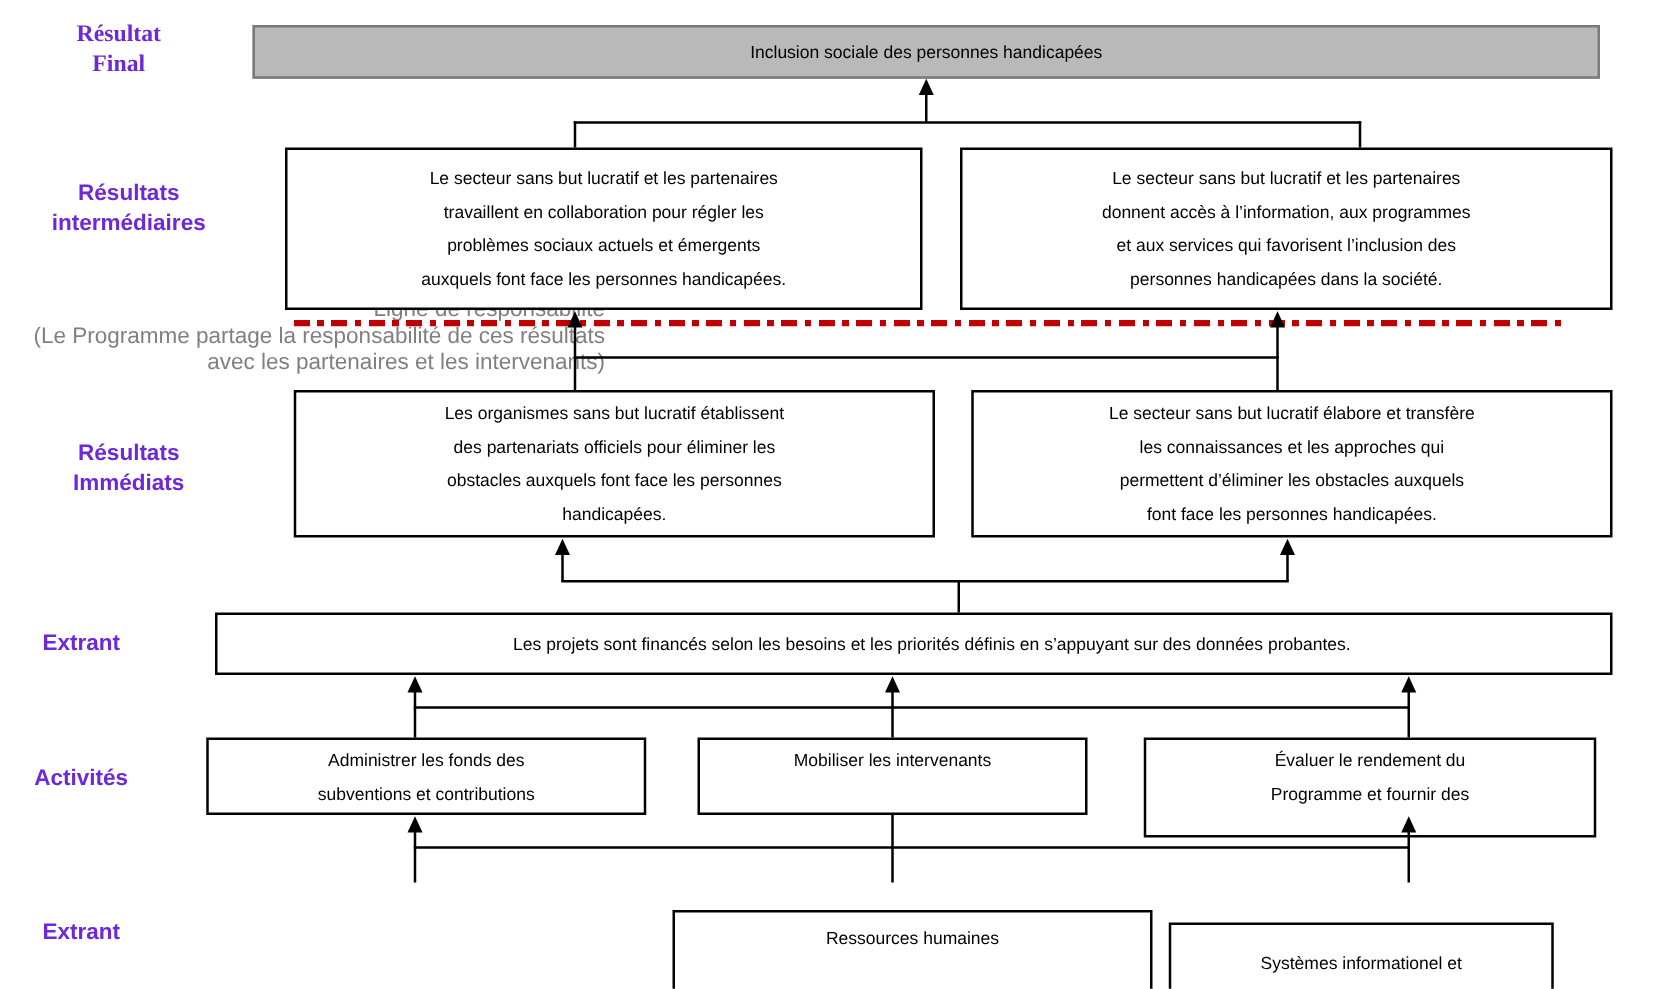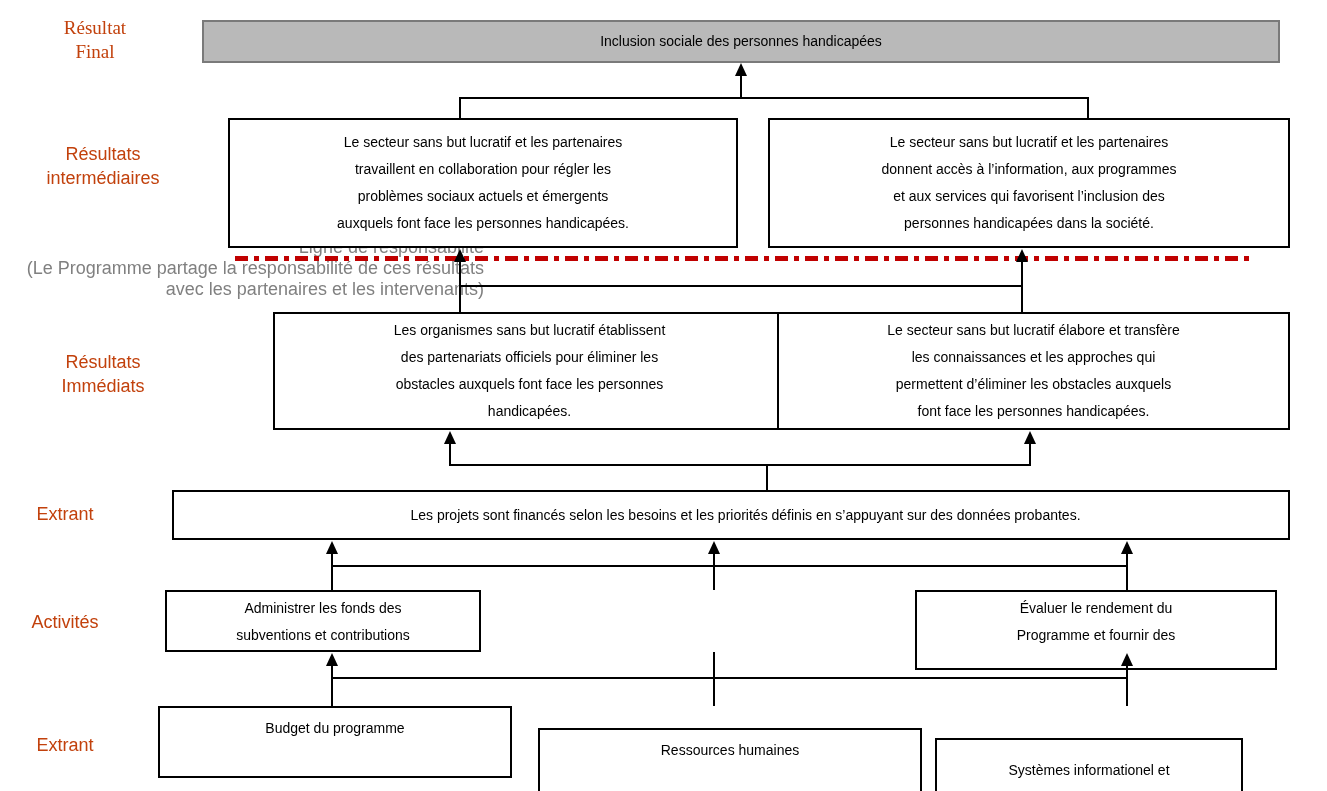--- a/index.html
+++ b/index.html
@@ -7,24 +7,24 @@
     width: 1327px; height: 791px;
     background: #ffffff;
     font-family: "Liberation Sans", sans-serif;
     position: relative;
     overflow: hidden;
   }
   #stage { position: absolute; inset: 0; }
 
   .row-label {
     position: absolute;
-    font-weight: normal;
+    font-weight: bold;
     font-size: 18px;
     line-height: 24px;
-    color: #c2410c;
+    color: #6d28d9;
     text-align: center;
     white-space: pre-line;
   }
   .serif { font-family: "Liberation Serif", serif; font-size: 19px; }
 
   .annotation {
     position: absolute;
     left: 14px; top: 237px; width: 470px;
     font-size: 18px; line-height: 21px;
     color: var(--annotation-text, #808080);
@@ -96,37 +96,37 @@
 
   <div class="box" style="left:228px; top:118px; width:510px; height:130px;">Le secteur sans but lucratif et les partenaires
 travaillent en collaboration pour régler les
 problèmes sociaux actuels et émergents
 auxquels font face les personnes handicapées.</div>
   <div class="box" style="left:768px; top:118px; width:522px; height:130px;">Le secteur sans but lucratif et les partenaires
 donnent accès à l’information, aux programmes
 et aux services qui favorisent l’inclusion des
 personnes handicapées dans la société.</div>
 
-  <div class="box" style="left:235px; top:312px; width:513px; height:118px;margin-left:38px;">Les organismes sans but lucratif établissent
+  <div class="box" style="left:235px; top:312px; width:513px; height:118px;">Les organismes sans but lucratif établissent
 des partenariats officiels pour éliminer les
 obstacles auxquels font face les personnes
 handicapées.</div>
   <div class="box" style="left:777px; top:312px; width:513px; height:118px;">Le secteur sans but lucratif élabore et transfère
 les connaissances et les approches qui
 permettent d’éliminer les obstacles auxquels
 font face les personnes handicapées.</div>
 
   <div class="box" style="left:172px; top:490px; width:1118px; height:50px;padding-left:29px;">Les projets sont financés selon les besoins et les priorités définis en s’appuyant sur des données probantes.</div>
 
-  <div class="box top-align" style="left:165px; top:590px; width:316px; height:62px; padding-top:3px;">Administrer les fonds des
+  <div class="box top-align" style="left:165px; top:590px; width:352px; height:62px; padding-top:3px;">Administrer les fonds des
 subventions et contributions</div>
+  <div class="box top-align" style="left:558px; top:590px; width:312px; height:62px; padding-top:3px;">Mobiliser les intervenants</div>
   <div class="box top-align" style="left:915px; top:590px; width:362px; height:80px; padding-top:3px;">Évaluer le rendement du
 Programme et fournir des</div>
 
-  <div class="box top-align" style="left:158px; top:706px; width:354px; height:72px; padding-top:7px;">Budget du programme</div>
   <div class="box top-align" style="left:538px; top:728px; width:384px; height:72px; padding-top:7px;">Ressources humaines</div>
   <div class="box top-align" style="left:935px; top:706px; width:308px; height:72px; padding-top:17px;margin-top:32px;">Systèmes informationel et
 technologique</div>
 
   <div class="arrowhead" style="left:735px; top:63px;"></div>
   <div class="vline" style="left:740px; top:75px; height:23px;"></div>
   <div class="hline" style="left:459px; top:97px; width:630px;"></div>
   <div class="vline" style="left:459px; top:97px; height:21px;"></div>
   <div class="vline" style="left:1087px; top:97px; height:21px;"></div>
 

